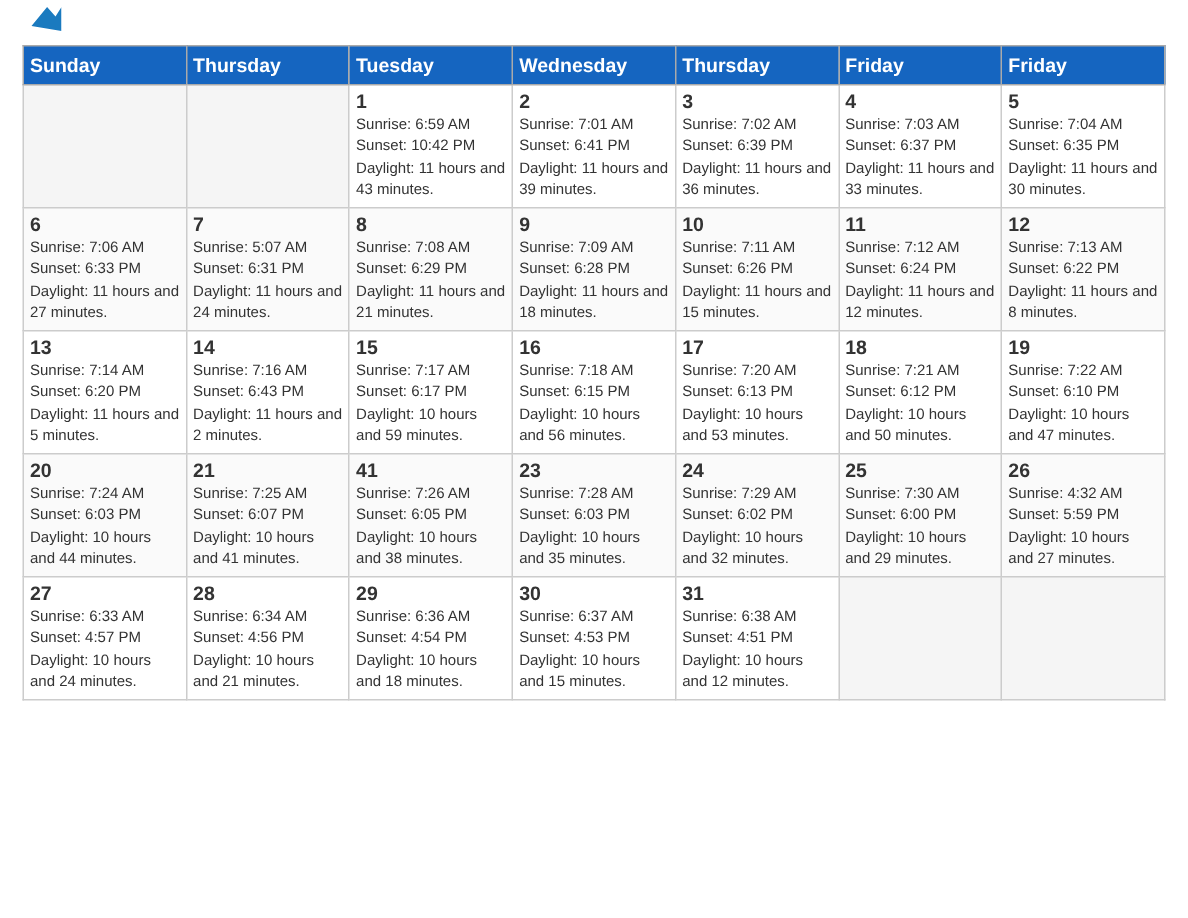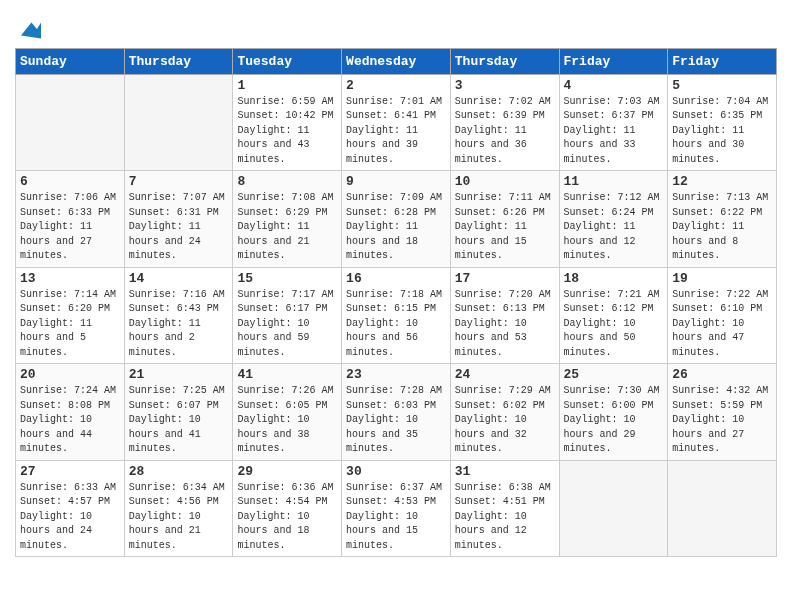--- a/index.html
+++ b/index.html
@@ -1,17 +1,17 @@
 <!DOCTYPE html>
 <html><head>
   <meta charset="utf-8">
   <style>
     * { box-sizing: border-box; margin: 0; padding: 0; }
     body { font-family: Arial, sans-serif; background: #fff; width: 792px; min-height: 612px; }
-    .page { width: 792px; padding: 18px 15px; font-family: Liberation Mono, monospace; }
+    .page { width: 792px; padding: 0 15px; }
     .header { display: flex; justify-content: space-between; align-items: flex-start; margin-bottom: 8px; }
     .logo { display: flex; align-items: center; }
     .logo-text { font-size: 18px; font-weight: bold; line-height: 1.2; }
     .logo-text .general { color: #333; }
     .logo-text .blue { color: #1565c0; }
     .logo-arrow { width: 24px; height: 20px; margin-left: 2px; }
     .title-block { text-align: right; }
     .month-title { font-size: 38px; color: #333; font-weight: normal; }
     .location { font-size: 14px; color: #555; }
     table { width: 100%; border-collapse: collapse; }
@@ -93,21 +93,21 @@
         </tr>
         <tr>
           <td>
             <div class="day-num">6</div>
             <div class="day-detail">Sunrise: 7:06 AM
 Sunset: 6:33 PM
 Daylight: 11 hours and 27 minutes.</div>
           </td>
           <td>
             <div class="day-num">7</div>
-            <div class="day-detail">Sunrise: 7:07 AM
+            <div class="day-detail">Sunrise: 5:07 AM
 Sunset: 6:31 PM
 Daylight: 11 hours and 24 minutes.</div>
           </td>
           <td>
             <div class="day-num">8</div>
             <div class="day-detail">Sunrise: 7:08 AM
 Sunset: 6:29 PM
 Daylight: 11 hours and 21 minutes.</div>
           </td>
           <td>
@@ -176,21 +176,21 @@
             <div class="day-num">19</div>
             <div class="day-detail">Sunrise: 7:22 AM
 Sunset: 6:10 PM
 Daylight: 10 hours and 47 minutes.</div>
           </td>
         </tr>
         <tr>
           <td>
             <div class="day-num">20</div>
             <div class="day-detail">Sunrise: 7:24 AM
-Sunset: 8:08 PM
+Sunset: 6:03 PM
 Daylight: 10 hours and 44 minutes.</div>
           </td>
           <td>
             <div class="day-num">21</div>
             <div class="day-detail">Sunrise: 7:25 AM
 Sunset: 6:07 PM
 Daylight: 10 hours and 41 minutes.</div>
           </td>
           <td>
             <div class="day-num">41</div>

